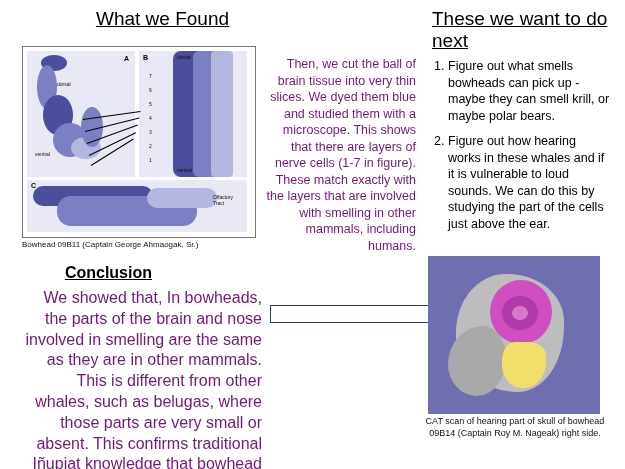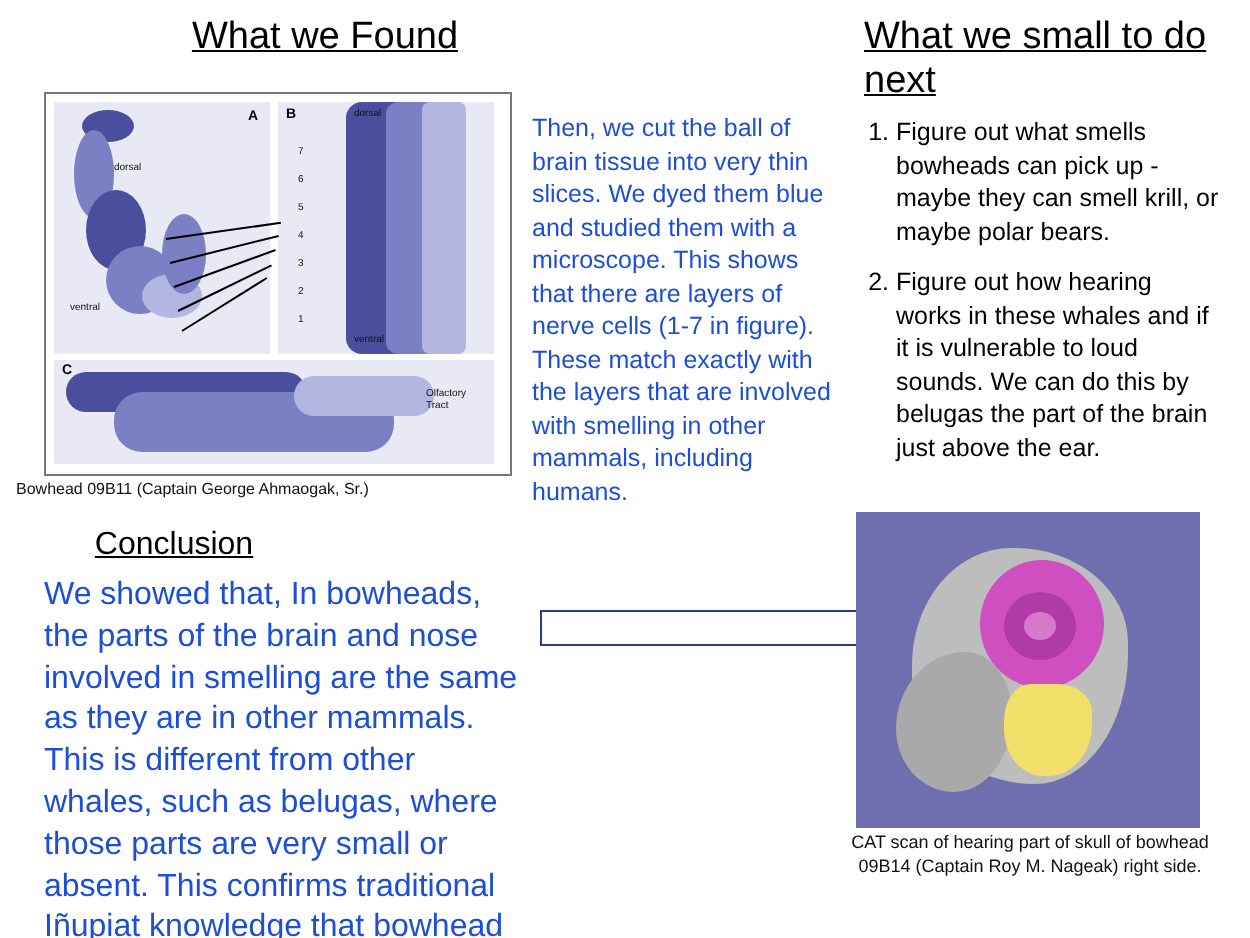--- a/index.html
+++ b/index.html
@@ -40,21 +40,22 @@
     top: 8px;
     width: 180px;
     text-align: left;
   }
   #conclusion-heading {
     position: absolute;
     left: 22px;
     top: 264px;
     width: 130px;
     font-size: 16px;
-    text-align: center;
+    text-align: right;
+    font-weight: bold;
   }
   
   #brain-figure {
     position: absolute;
     left: 22px;
     top: 46px;
     width: 232px;
     height: 190px;
     border: 1px solid #777;
     background: #ffffff;
@@ -87,32 +88,33 @@
   .blob.dark { background: #4a4e9c; }
   .blob.light { background: #b3b6e0; }
   .leader {
     position: absolute;
     height: 1px;
     background: #000;
     transform-origin: left center;
   }
   #fig-caption {
     position: absolute;
-    left: 8px;
+    left: 22px;
     top: 240px;
     width: 240px;
     font-size: 8px;
     color: #111;
     text-align: left;
   }
   
   .body-text {
     font-size: 12.5px;
     line-height: 1.32;
-    color: #1d4ed8;
+    color: #701a75;
+    text-align: right;
   }
   #found-text {
     position: absolute;
     left: 266px;
     top: 56px;
     width: 150px;
   }
   #conclusion-text {
     position: absolute;
     left: 22px;
@@ -256,26 +258,26 @@
     <div class="leader" style="left:62px; top:84px; width:56px; transform:rotate(-14deg);"></div>
     <div class="leader" style="left:64px; top:96px; width:54px; transform:rotate(-20deg);"></div>
     <div class="leader" style="left:66px; top:108px; width:52px; transform:rotate(-26deg);"></div>
     <div class="leader" style="left:68px; top:118px; width:50px; transform:rotate(-32deg);"></div>
   </div>
 
   <div id="fig-caption">Bowhead 09B11 (Captain George Ahmaogak, Sr.)</div>
 
   <div class="body-text" id="found-text">Then, we cut the ball of brain tissue into very thin slices. We dyed them blue and studied them with a microscope.  This shows that there are layers of nerve cells (1-7 in figure).  These match exactly with the layers that are involved with smelling in other mammals, including humans.</div>
 
-  <div class="heading" id="next-heading">What we small to do next</div>
+  <div class="heading" id="next-heading">These we want to do next</div>
 
   <div id="next-list">
     <ol>
       <li>Figure out what smells bowheads can pick up - maybe they can smell krill, or maybe polar bears.</li>
-      <li>Figure out how hearing works in these whales and if it is vulnerable to loud sounds.  We can do this by belugas the part of the brain just above the ear.</li>
+      <li>Figure out how hearing works in these whales and if it is vulnerable to loud sounds.  We can do this by studying the part of the cells just above the ear.</li>
     </ol>
   </div>
 
   <div class="heading" id="conclusion-heading">Conclusion</div>
 
   <div class="body-text" id="conclusion-text">We showed that, In bowheads, the parts of the brain and nose involved in smelling are the same as they are in other mammals.  This is different from other whales, such as belugas, where those parts are very small or absent.  This confirms traditional Iñupiat knowledge that bowhead whales have a sense of smell.</div>
 
   <div id="thanks-box">
   </div>
 

